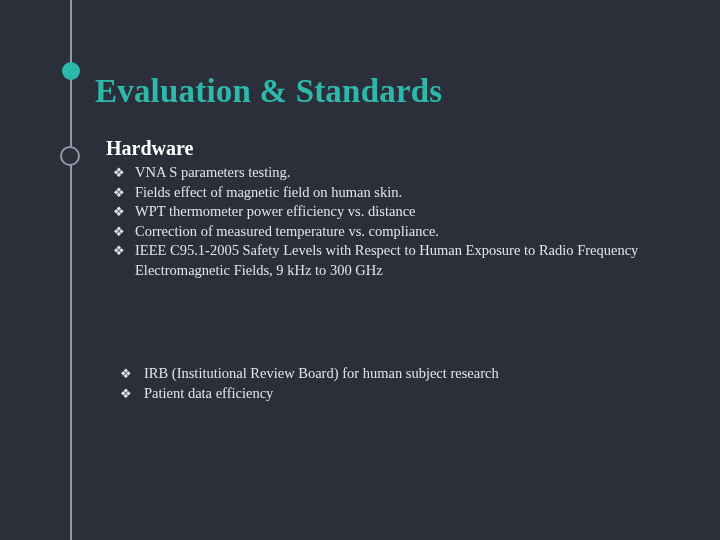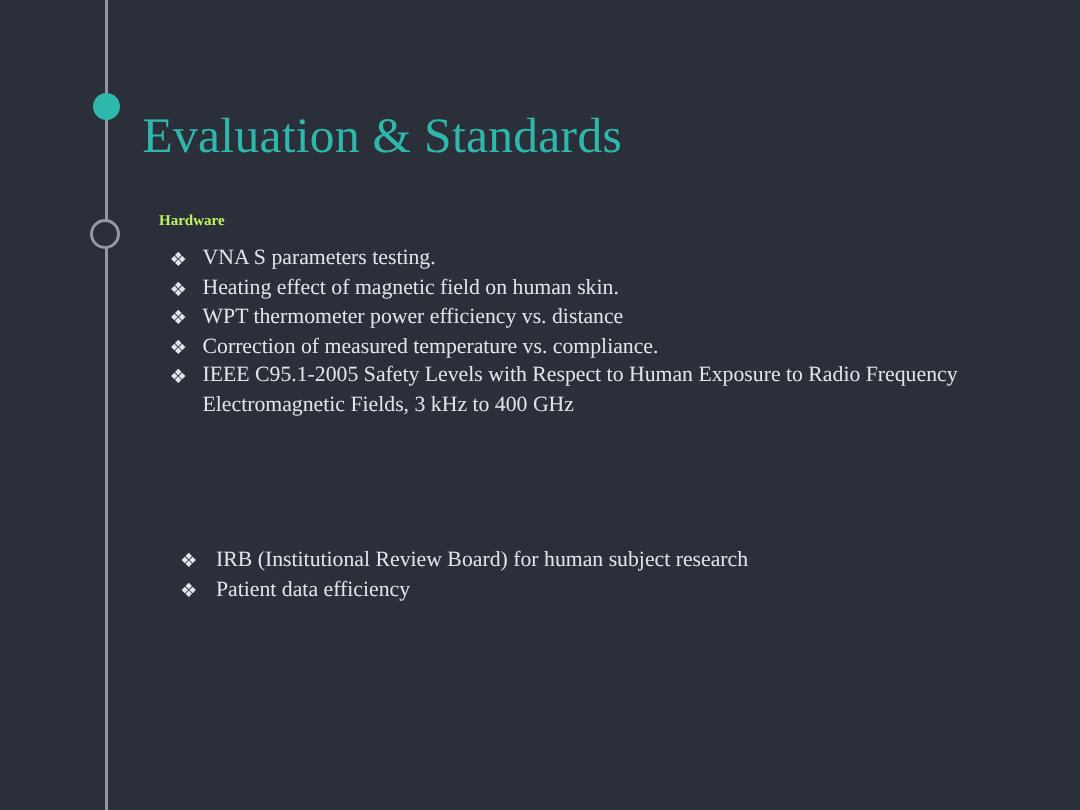--- a/index.html
+++ b/index.html
@@ -52,32 +52,32 @@
 
   
   .slide-title {
     position: absolute;
     left: 95px;
     top: 49px;
     font-size: 33px;
     line-height: 40px;
     color: #2eb8ac;
     font-family: "Liberation Serif", serif;
-    font-weight: normal;
+    font-weight: bold;
     letter-spacing: 0.2px;
     white-space: nowrap;
   }
 
   
   .section {
     position: absolute;
   }
   .section-heading {
-    color: #bef264;
-    font-size: 10px;
+    color: #ffffff;
+    font-size: 20px;
     font-weight: bold;
     font-family: "Liberation Serif", serif;
     line-height: 18px;
     margin: 0 0 6px 0;
   }
   .bullet-list {
     list-style: none;
     margin: 0;
     padding: 0;
   }
@@ -129,33 +129,33 @@
 
   <div class="section" id="section-hardware">
     <div class="section-heading">Hardware</div>
     <ul class="bullet-list">
       <li class="bullet-item">
         <span class="bullet-glyph">❖</span>
         <span class="bullet-text">VNA S parameters testing.</span>
       </li>
       <li class="bullet-item">
         <span class="bullet-glyph">❖</span>
-        <span class="bullet-text">Heating effect of magnetic field on human skin.</span>
+        <span class="bullet-text">Fields effect of magnetic field on human skin.</span>
       </li>
       <li class="bullet-item">
         <span class="bullet-glyph">❖</span>
         <span class="bullet-text">WPT thermometer power efficiency vs. distance</span>
       </li>
       <li class="bullet-item">
         <span class="bullet-glyph">❖</span>
         <span class="bullet-text">Correction of measured temperature vs. compliance.</span>
       </li>
       <li class="bullet-item">
         <span class="bullet-glyph">❖</span>
-        <span class="bullet-text">IEEE C95.1-2005 Safety Levels with Respect to Human Exposure to Radio Frequency Electromagnetic Fields, 3 kHz to 400 GHz</span>
+        <span class="bullet-text">IEEE C95.1-2005 Safety Levels with Respect to Human Exposure to Radio Frequency Electromagnetic Fields, 9 kHz to 300 GHz</span>
       </li>
     </ul>
   </div>
 
   <div class="section" id="section-testing">
     <ul class="bullet-list">
       <li class="bullet-item">
         <span class="bullet-glyph">❖</span>
         <span class="bullet-text">IRB (Institutional Review Board) for human subject research</span>
       </li>

